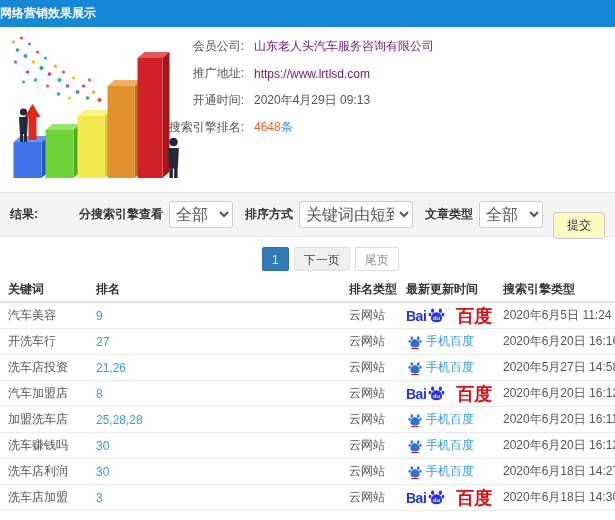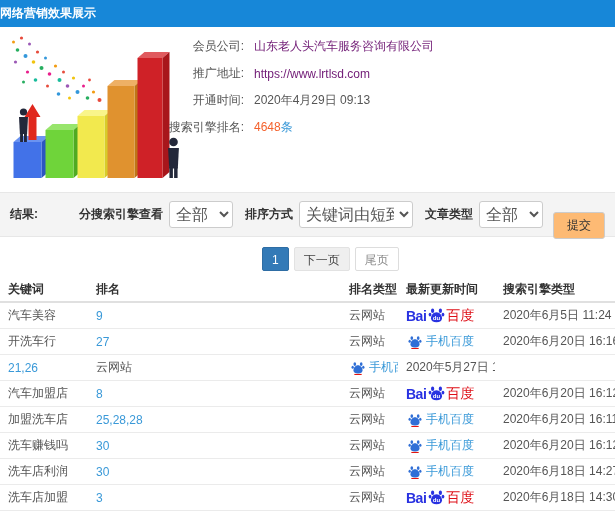--- a/index.html
+++ b/index.html
@@ -40,21 +40,21 @@
   .fgroup .flabel { margin-left: 12px; margin-right: 6px; }
   .filterbar select {
     height: 27px; border: 1px solid #ccc; border-radius: 3px;
     background: #fff; color: #555; font-size: 16px;
     font-family: "Liberation Sans", "DejaVu Sans", sans-serif;
     width: 64px; padding: 0 2px;
   }
   .filterbar select.wide { width: 114px; }
   .submit-btn {
     margin-left: 10px; height: 27px; padding: 0 13px;
-    background: #fdba74; border: 1px solid #ccc; border-radius: 3px;
+    background: #fef9c3; border: 1px solid #ccc; border-radius: 3px;
     color: #333; font-size: 12px; cursor: pointer;
     font-family: "Liberation Sans", "DejaVu Sans", sans-serif;
     margin-top: 22px;
   }
   
   .pagination { position: absolute; top: 247px; left: 262px; display: flex; }
   .pg {
     height: 24px; line-height: 24px; padding: 0 9px; margin-right: 5px;
     font-size: 12px; cursor: pointer; border-radius: 2px;
   }
@@ -67,21 +67,21 @@
     display: grid;
     grid-template-columns: 88px 253px 57px 97px 1fr;
   }
   .thead { height: 25px; align-items: center; border-bottom: 2px solid #e0e0e0; }
   .th { font-weight: bold; color: #333; padding-left: 8px; white-space: nowrap; }
   .trow { height: 26px; align-items: center; border-bottom: 1px solid #ebebeb; }
   .td { padding-left: 8px; white-space: nowrap; overflow: hidden; }
   .td.rank { color: #3a99d8; cursor: pointer; }
   .td.engine { display: flex; align-items: center; }
   .bd-txt { font-weight: bold; font-size: 14px; color: #2932e1; letter-spacing: -0.5px; }
-  .bd-cn { font-weight: normal; font-size: 14px; color: #de0f17; margin-left: 1px; }
+  .bd-cn { font-weight: bold; font-size: 18px; color: #de0f17; margin-left: 11px; }
   .mb-cn { color: #3a99d8; margin-left: 4px; }
   .engine svg { flex: none; margin-left: 2px; }
 </style>
 </head>
 <body>
 
 <div class="topbar">
   <span>网络营销效果展示</span>
 </div>
 
@@ -234,20 +234,21 @@
             <ellipse cx="18" cy="9.4" rx="1.7" ry="2.3" fill="#306fd6"></ellipse>
             <path d="M10 6.5 C13.8 6.5 16.8 10.2 16.8 13.9 C16.8 17.2 14.2 18.8 10 18.8 C5.8 18.8 3.2 17.2 3.2 13.9 C3.2 10.2 6.2 6.5 10 6.5 Z" fill="#306fd6"></path>
             <rect x="4.5" y="19.4" width="11" height="1.5" fill="#e10600"></rect>
           </svg>
           <span class="mb-cn">手机百度</span>
         </span>
     <span class="td time">2020年6月20日 16:16</span>
   </div>
 
   <div class="trow">
+    <span class="td keyword">洗车店投资</span>
     <span class="td rank">21,26</span>
     <span class="td rtype">云网站</span>
     <span class="td engine">
           <svg width="14" height="14" viewBox="0 0 20 21">
             <ellipse cx="5.2" cy="4.6" rx="2" ry="2.9" fill="#306fd6"></ellipse>
             <ellipse cx="14.8" cy="4.6" rx="2" ry="2.9" fill="#306fd6"></ellipse>
             <ellipse cx="2" cy="9.4" rx="1.7" ry="2.3" fill="#306fd6"></ellipse>
             <ellipse cx="18" cy="9.4" rx="1.7" ry="2.3" fill="#306fd6"></ellipse>
             <path d="M10 6.5 C13.8 6.5 16.8 10.2 16.8 13.9 C16.8 17.2 14.2 18.8 10 18.8 C5.8 18.8 3.2 17.2 3.2 13.9 C3.2 10.2 6.2 6.5 10 6.5 Z" fill="#306fd6"></path>
             <rect x="4.5" y="19.4" width="11" height="1.5" fill="#e10600"></rect>

